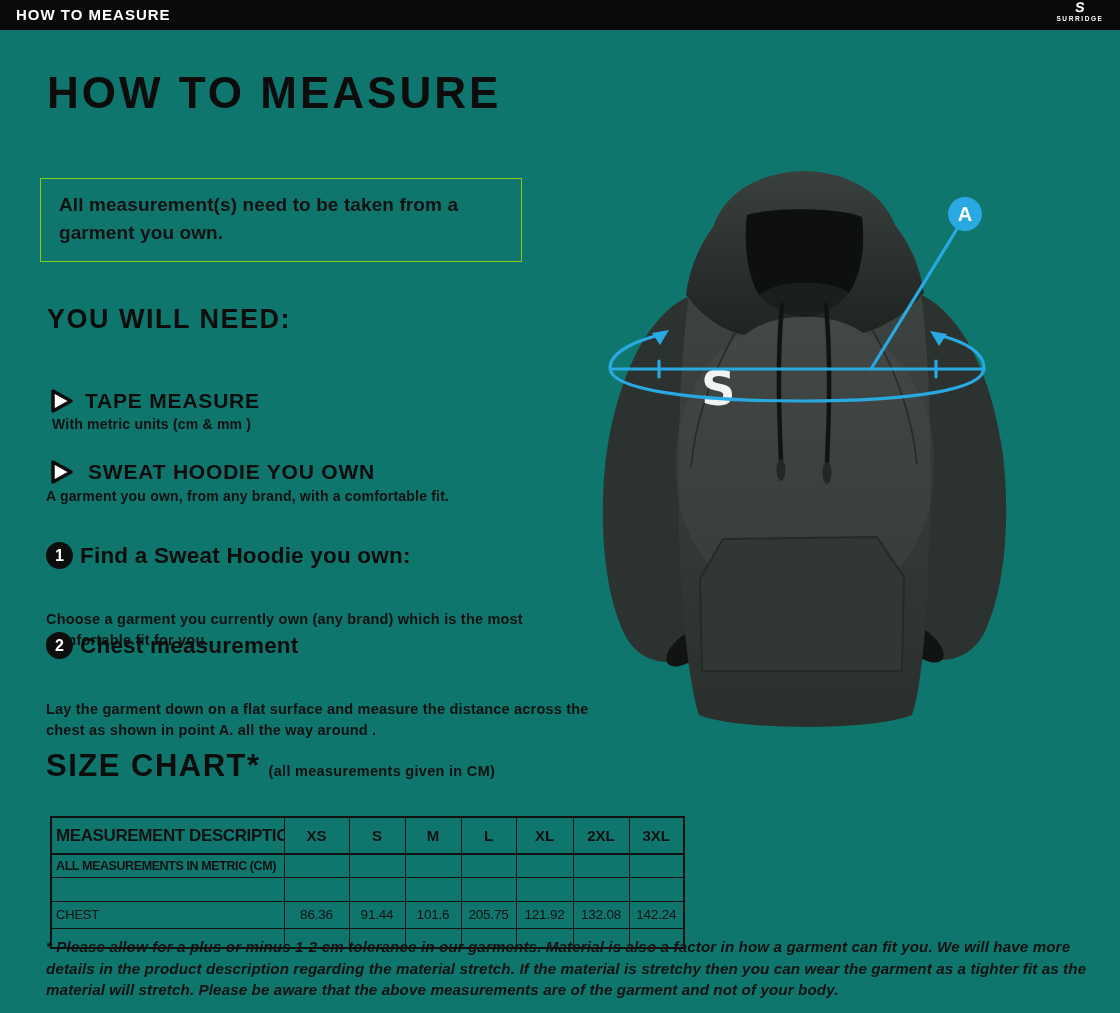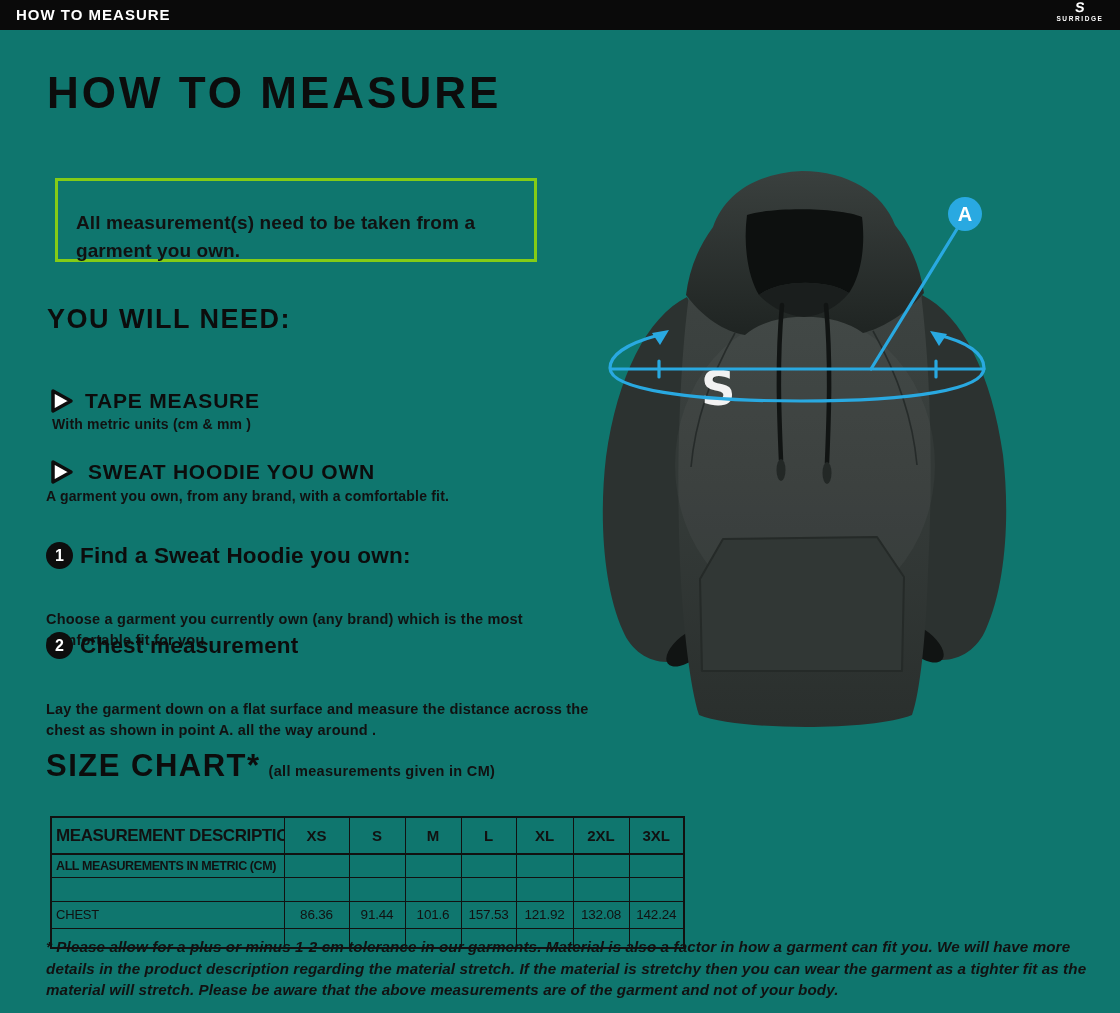--- a/index.html
+++ b/index.html
@@ -12,22 +12,22 @@
   .topbar-title { position:absolute; left:16px; top:0; line-height:30px; color:#fff;
                   font-size:15px; font-weight:bold; letter-spacing:1px; }
   .brand { position:absolute; right:10px; top:1px; width:60px; height:28px; text-align:center; color:#fff; }
   .brand-s { display:block; font-size:14px; font-weight:bold; line-height:13px; transform:skewX(-6deg); }
   .brand-name { display:block; font-size:6.5px; font-weight:bold; letter-spacing:1.6px; line-height:9px; }
 
   
   .h1 { position:absolute; left:47px; top:68px; font-size:44px; font-weight:800; letter-spacing:3px; color:#0c0c0c; }
   .h2 { position:absolute; left:47px; top:304px; font-size:27px; font-weight:800; letter-spacing:1.5px; color:#0c0c0c; }
 
-  .note-box { position:absolute; left:55px; top:178px; width:482px; height:84px;
-              border:3px solid #84cc16; padding:28px 18px; }
+  .note-box { position:absolute; left:40px; top:178px; width:482px; height:84px;
+              border:1px solid #84cc16; padding:12px 18px; }
   .note-box p { font-size:19px; font-weight:bold; line-height:1.45; letter-spacing:0.1px; width:430px; }
   .tri-icon { position:absolute; }
   .need-label { font-size:21px; font-weight:800; letter-spacing:0.8px; color:#0c0c0c; }
   .need-desc { position:absolute; font-size:14px; font-weight:bold; letter-spacing:0.2px; }
 
   
   .step-num { position:absolute; width:27px; height:27px; border-radius:50%; background:#0d0d0d;
               color:#fff; font-size:16px; font-weight:bold; text-align:center; line-height:27px; }
   .step-title { position:absolute; font-size:22.5px; font-weight:800; letter-spacing:0.2px; color:#0c0c0c; }
   .step-desc { position:absolute; font-size:14.5px; font-weight:bold; line-height:1.45; letter-spacing:0.2px;margin-top:35px; }
@@ -142,21 +142,21 @@
           <td></td>
           <td></td>
           <td></td>
           <td></td>
         </tr>
         <tr class="r2">
           <td class="lbl">CHEST</td>
           <td>86.36</td>
           <td>91.44</td>
           <td>101.6</td>
-          <td>157.53</td>
+          <td>205.75</td>
           <td>121.92</td>
           <td>132.08</td>
           <td>142.24</td>
         </tr>
         <tr class="r3">
           <td class="lbl"></td>
           <td></td>
           <td></td>
           <td></td>
           <td></td>

